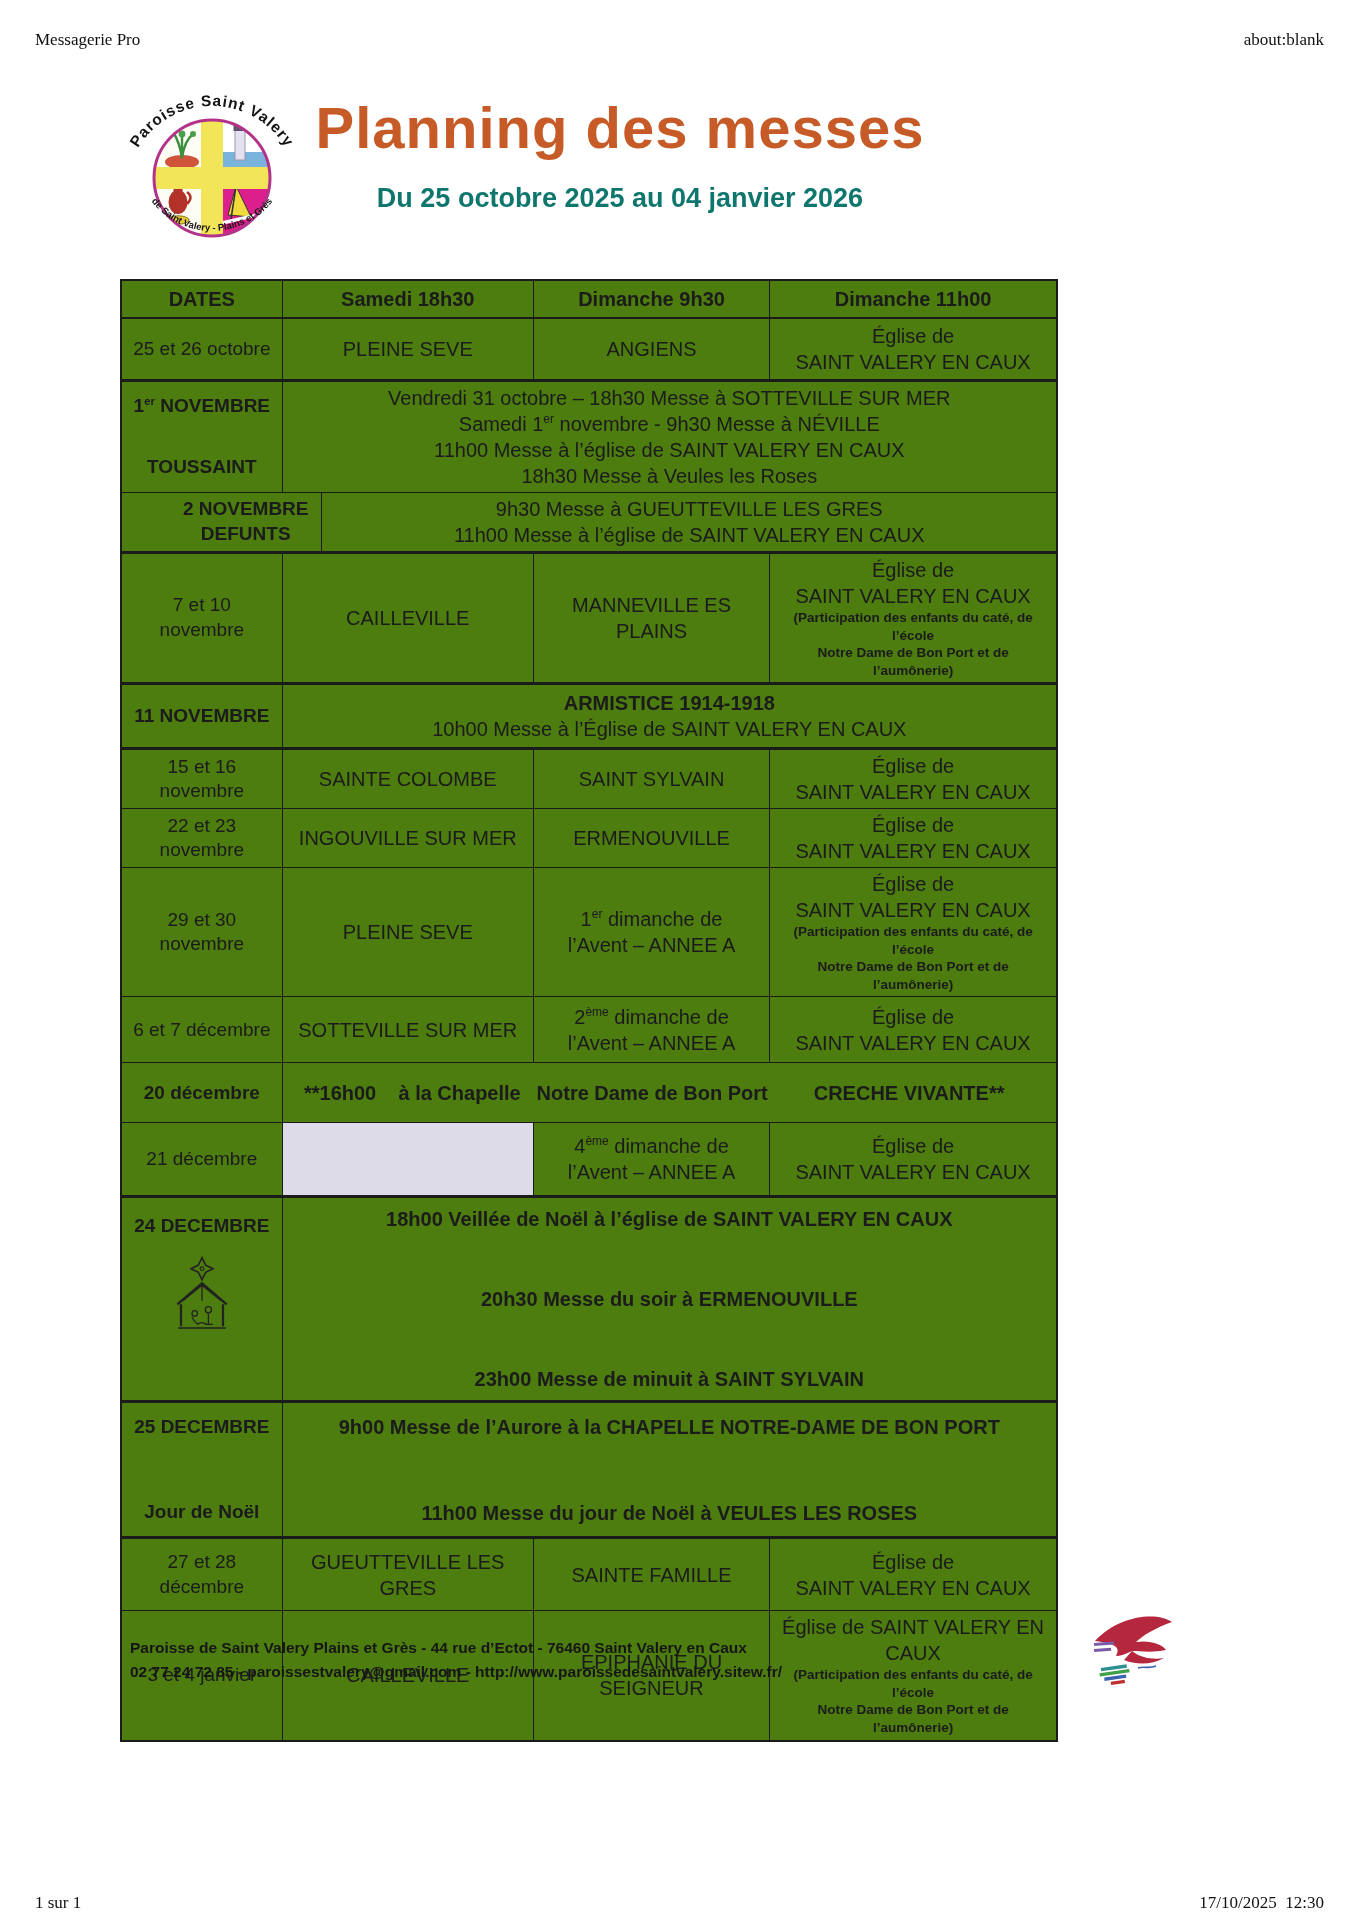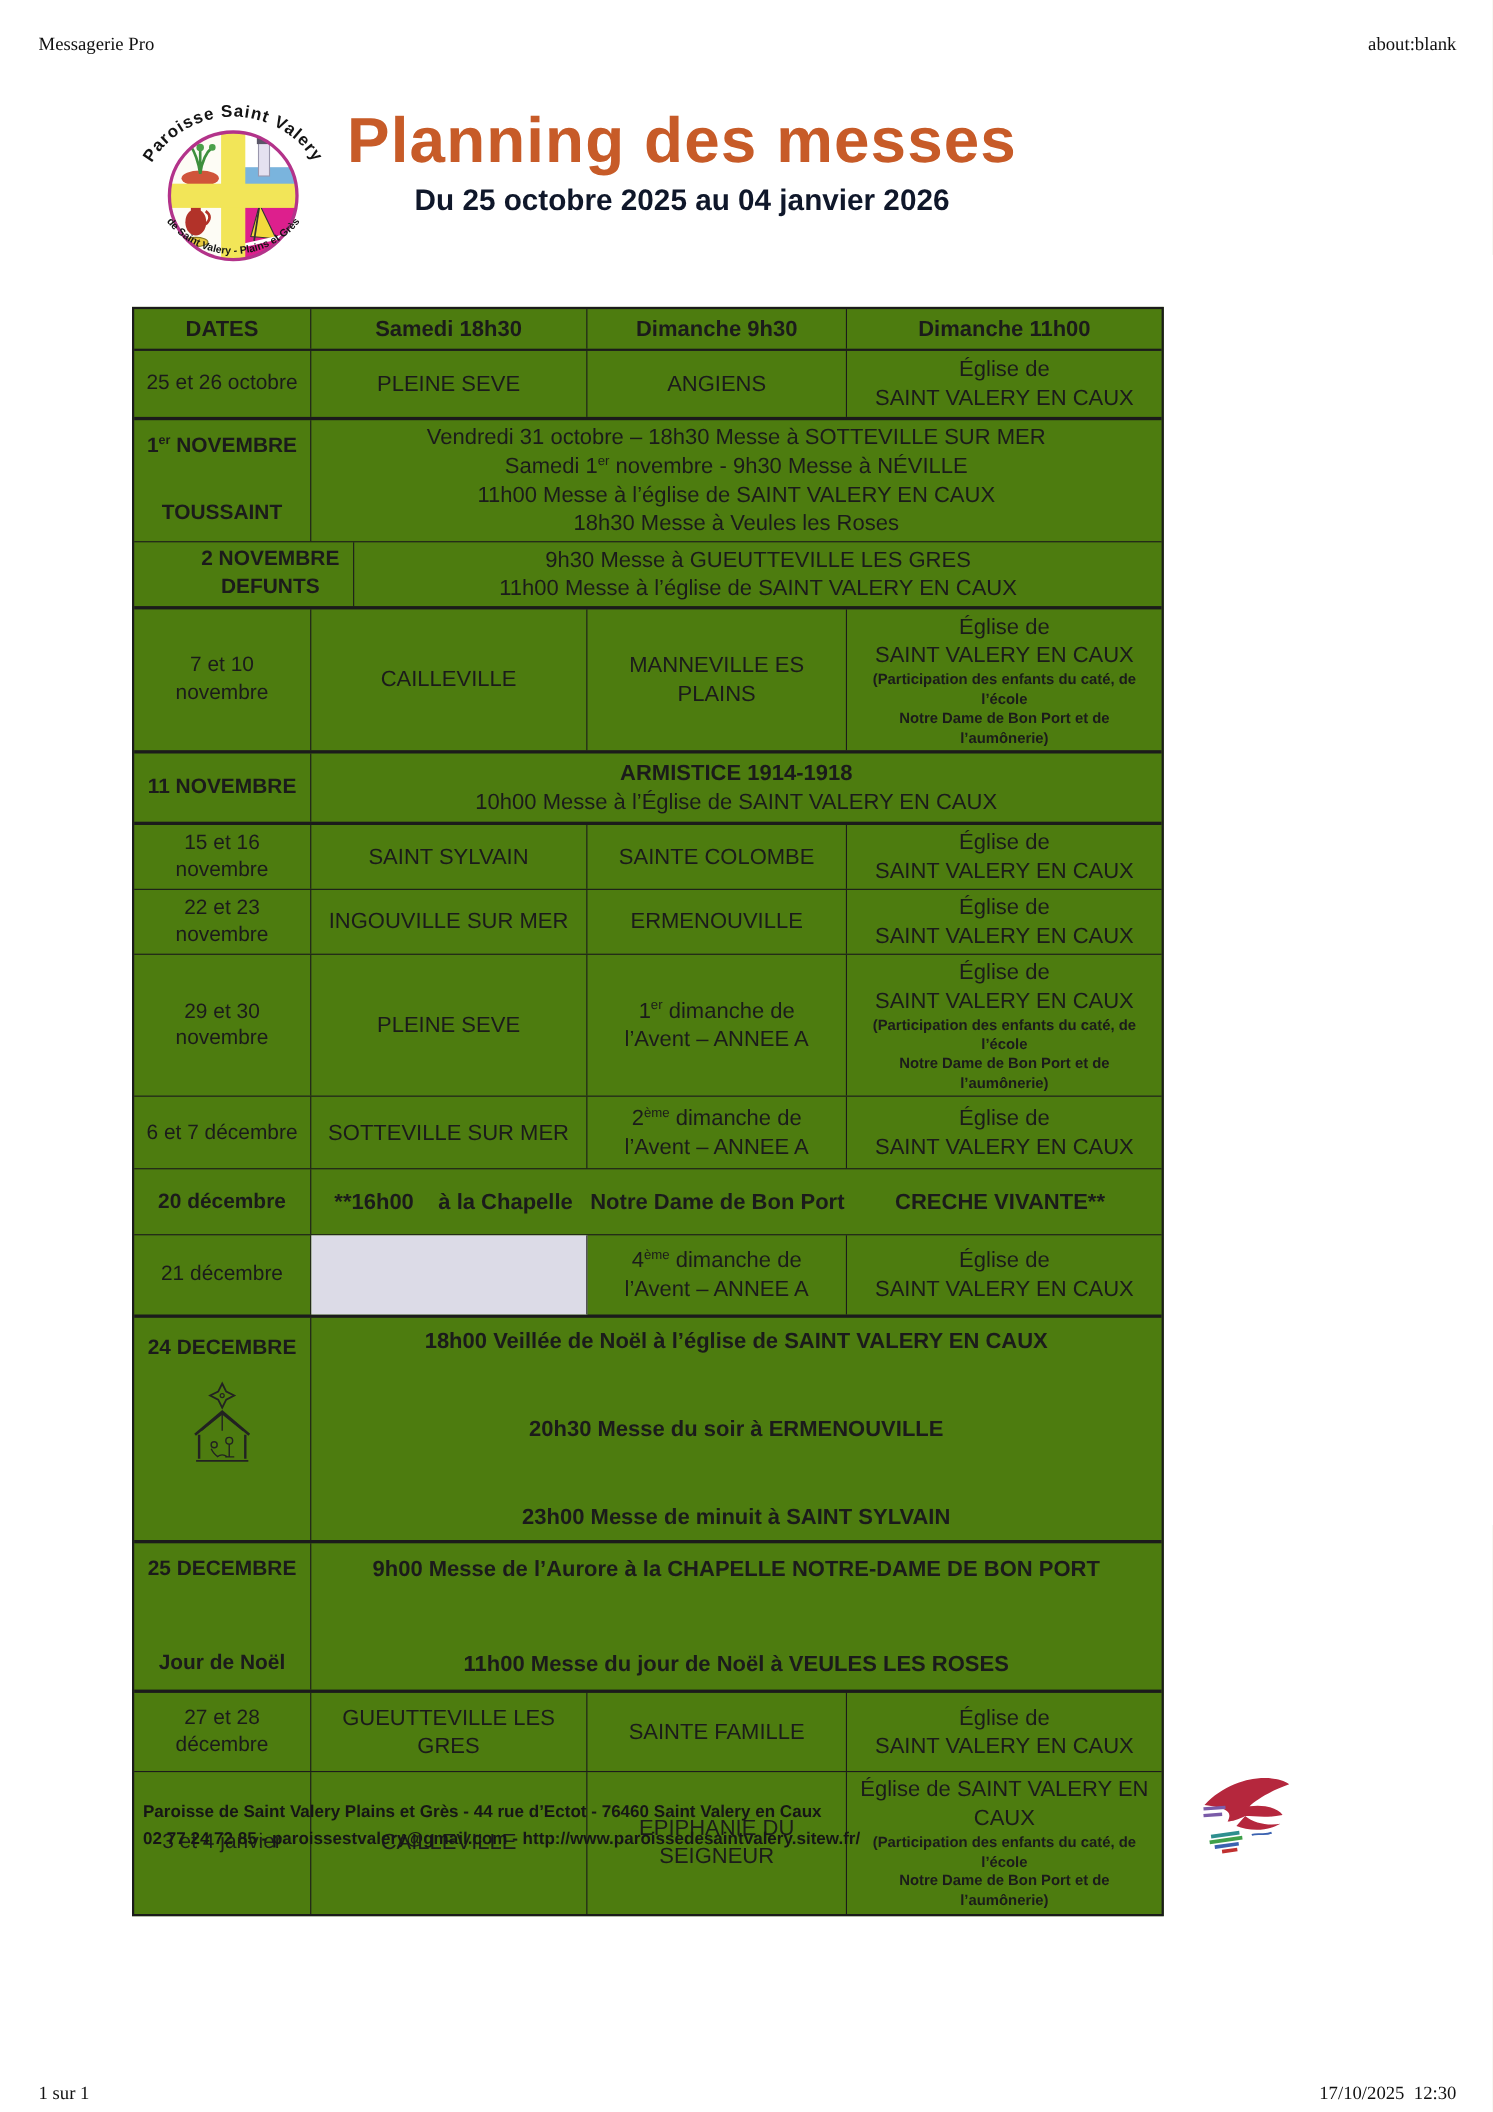--- a/index.html
+++ b/index.html
@@ -22,21 +22,21 @@
 
   .ph-left{position:absolute;left:35px;top:30px;}
   .ph-right{position:absolute;right:33px;top:30px;}
   .pf-left{position:absolute;left:35px;top:1893px;}
   .pf-right{position:absolute;right:33px;top:1893px;}
 
   .logo{position:absolute;left:112px;top:90px;}
 
   .title-wrap{position:absolute;left:280px;top:94px;width:680px;text-align:center;}
   .doc-title{font-size:58px;font-weight:bold;color:var(--title_orange);letter-spacing:1px;}
-  .doc-subtitle{font-size:27px;font-weight:bold;margin-top:6px;color:#0f172a;}
+  .doc-subtitle{font-size:27px;font-weight:bold;margin-top:22px;color:#0f766e;}
 
   .mass-table{position:absolute;left:120px;top:279px;width:938px;border:2.5px solid var(--ink);background:#4d7c0f;}
   .row{display:grid;grid-template-columns:17.2% 26.9% 25.3% 30.6%;border-bottom:1.6px solid var(--ink);}
   .row.nb{border-bottom:none;}
   .row.thick{border-top:3px solid var(--ink);border-bottom:3px solid var(--ink);}
   .row.thick-bot{border-bottom:3px solid var(--ink);}
   .thick-block{border-top:3px solid var(--ink);border-bottom:3px solid var(--ink);}
   .thick-block .row:last-child{border-bottom:none;margin-left:48px;}
 
   .cell{display:flex;flex-direction:column;justify-content:center;align-items:center;text-align:center;
@@ -221,24 +221,24 @@
         <span class="ln">10h00 Messe à l’Église de SAINT VALERY EN CAUX</span>
       </div>
     </div>
 
     <div class="row r-nov1516">
       <div class="cell date-cell">
         <span class="ln">15 et 16</span>
         <span class="ln">novembre</span>
       </div>
       <div class="cell">
+          <span class="ln">SAINTE COLOMBE</span>
+        </div>
+      <div class="cell">
           <span class="ln">SAINT SYLVAIN</span>
-        </div>
-      <div class="cell">
-          <span class="ln">SAINTE COLOMBE</span>
         </div>
       <div class="cell">
         <span class="ln">Église de</span>
         <span class="ln">SAINT VALERY EN CAUX</span>
       </div>
     </div>
 
     <div class="row r-nov2223">
       <div class="cell date-cell">
         <span class="ln">22 et 23</span>

